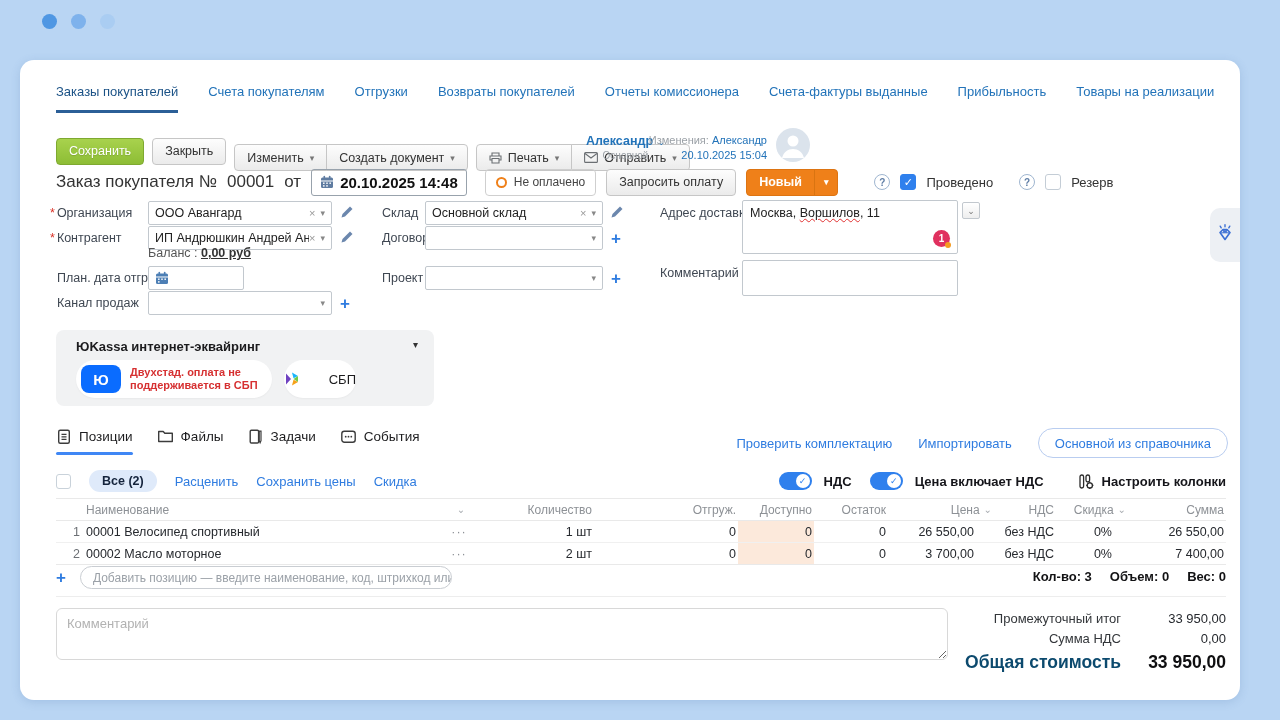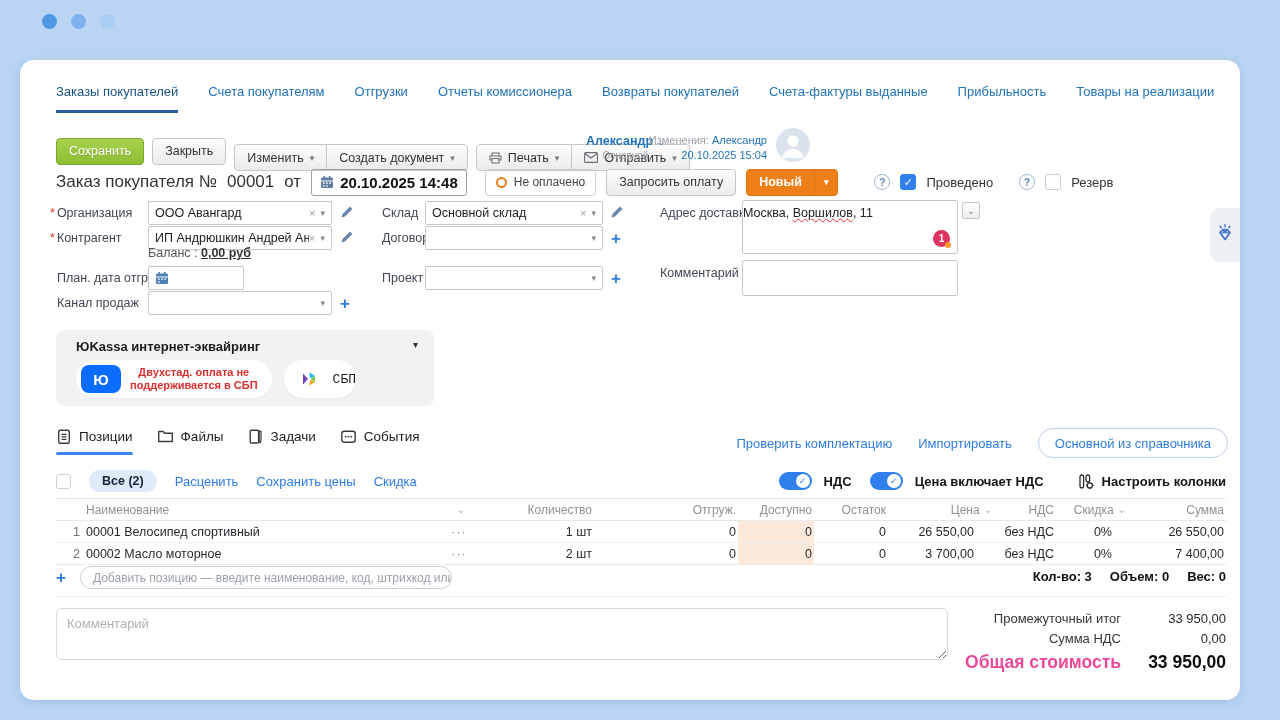--- a/index.html
+++ b/index.html
@@ -59,36 +59,36 @@
   .flabel { position:absolute; font-size:12.5px; color:#3f4752; white-space:nowrap; }
   .req { color:#d93025; margin-right:2px; }
   .field { position:absolute; height:24px; border:1px solid #c2c8ce; border-radius:2px; background:#fff; display:flex; align-items:center; padding:0 6px; font-size:12.5px; color:#222; }
   .field .val { flex:1; white-space:nowrap; overflow:hidden; }
   .field .x { color:#999; font-size:11px; margin-right:5px; cursor:pointer; }
   .field .fc { color:#888; font-size:9px; cursor:pointer; }
   .icon-btn { position:absolute; cursor:pointer; }
   .plus { position:absolute; color:#2f7ce0; font-size:17px; font-weight:bold; cursor:pointer; line-height:1; }
   .balance { position:absolute; left:128px; top:186px; font-size:12.5px; color:#555; }
   .balance b { color:#333;text-decoration:underline; }
-  .ta { position:absolute; border:1px solid #c2c8ce; border-radius:2px; background:#fff; font-size:12.5px; color:#222; padding:4px 0; line-height:16px; }
+  .ta { position:absolute; border:1px solid #c2c8ce; border-radius:2px; background:#fff; font-size:12.5px; color:#222; padding:4px 7px; line-height:16px; }
   .wavy { text-decoration:underline; text-decoration-style:wavy; text-decoration-color:#e03131; text-decoration-thickness:1px; }
   .addr-badge { position:absolute; right:7px; bottom:6px; width:17px; height:17px; background:#e0315f; border-radius:50%; color:#fff; font-size:10px; font-weight:bold; display:flex; align-items:center; justify-content:center; }
   .addr-badge::after { content:""; position:absolute; right:-1px; bottom:-1px; width:6px; height:6px; background:#f59b21; border-radius:50%; }
   .mini-chevron { position:absolute; left:942px; top:142px; width:18px; height:17px; border:1px solid #c2c8ce; border-radius:2px; background:linear-gradient(#fff,#eee); color:#777; font-size:9px; display:flex; align-items:center; justify-content:center; cursor:pointer; }
   textarea.ta { resize:none; }
 
   
   .yk { position:absolute; left:36px; top:270px; width:378px; height:76px; background:#f1f2f3; border-radius:8px; }
   .yk-head { position:absolute; left:20px; top:9px; font-size:13px; font-weight:bold; color:#1c1c1e; }
   .yk-caret { position:absolute; right:16px; top:9px; color:#333; font-size:10px; cursor:pointer; }
   .yk-pill { position:absolute; top:30px; height:38px; background:#fff; border-radius:19px; display:flex; align-items:center; box-shadow:0 1px 2px rgba(0,0,0,.04); }
   .yk-pill1 { left:20px; width:196px; padding:0 12px 0 5px; gap:9px; }
   .yk-logo { width:40px; height:28px; background:#0a6cff; border-radius:8px; color:#fff; font-weight:bold; font-size:15px; display:flex; align-items:center; justify-content:center; }
-  .yk-warn { color:#d63031; font-size:11px; font-weight:bold; line-height:13px; text-align:center; }
-  .yk-pill2 { left:228px; width:72px; justify-content:flex-end; gap:16px; cursor:pointer;font-family:Liberation Mono, monospace; }
+  .yk-warn { color:#d63031; font-size:11px; font-weight:bold; line-height:13px; }
+  .yk-pill2 { left:228px; width:72px; justify-content:space-between; gap:16px; cursor:pointer; }
   .sbp-label { font-size:13px; color:#1c1c1e; }
 
   
   .sectabs { position:absolute; left:36px; top:368px; display:flex; gap:24px; align-items:center; }
   .sectab { display:flex; align-items:center; gap:7px; font-size:13.5px; color:#1d1d1f; cursor:pointer; padding-bottom:10px; position:relative; }
   .sectab.active::after { content:""; position:absolute; left:0; right:0; bottom:0; height:3px; background:#3f87f5; border-radius:2px; }
   .sec-actions { position:absolute; right:12px; top:368px; display:flex; align-items:center; gap:26px; }
   .linkblue { color:#2f7ce0; font-size:13px; font-weight:500; text-decoration:none; cursor:pointer; white-space:nowrap; }
   .btn-outline { height:30px; border:1px solid #b9cdf0; border-radius:16px; background:#fff; color:#2f7ce0; font-size:13px; font-weight:500; padding:0 16px; cursor:pointer; }
 
@@ -120,21 +120,21 @@
   .divider { position:absolute; left:36px; right:14px; top:536px; height:1px; background:#ededed; }
 
   
   .foot-comment { position:absolute; left:36px; top:548px; width:892px; height:52px; border:1px solid #d8d8d8; border-radius:6px; font-family:"Liberation Sans",sans-serif; font-size:13px; color:#333; padding:7px 10px; resize:both; }
   .foot-comment::placeholder { color:#b2b2b2; }
   .totrow { position:absolute; right:14px; width:330px; display:flex; align-items:baseline; }
   .totrow .tl { flex:1; text-align:right; font-size:13px; color:#33363a; }
   .totrow .tv { width:105px; text-align:right; font-size:13px; color:#26292e; }
   .tot-sub { top:551px; } .tot-vat { top:571px; }
   .tot-main { top:592px; }
-  .tot-main .tl { font-size:17.5px; font-weight:bold; color:#ec4899;text-align:right; }
+  .tot-main .tl { font-size:17.5px; font-weight:bold; color:#0c4a6e;text-align:right; }
   .tot-main .tv { font-size:17.5px; font-weight:bold; color:#0e0e10; }
 
   
   .sidetab { position:absolute; right:0; top:148px; width:30px; height:54px; background:#edf0f4; border-radius:10px 0 0 10px; display:flex; align-items:center; justify-content:center; cursor:pointer; }
 
   svg { display:block; }
 </style>
 </head>
 <body>
 
@@ -143,22 +143,22 @@
   <span class="dot dot2"></span>
   <span class="dot dot3"></span>
 </div>
 
 <div class="card">
 
   <nav class="navtabs">
     <a class="navtab active">Заказы покупателей</a>
     <a class="navtab">Счета покупателям</a>
     <a class="navtab">Отгрузки</a>
+    <a class="navtab">Возвраты покупателей</a>
     <a class="navtab">Отчеты комиссионера</a>
-    <a class="navtab">Возвраты покупателей</a>
     <a class="navtab">Счета-фактуры выданные</a>
     <a class="navtab">Прибыльность</a>
     <a class="navtab">Товары на реализации</a>
 
   </nav>
 
   <div class="toolbar">
     <button class="btn btn-green">Сохранить</button>
     <button class="btn">Закрыть</button>
     <div class="btn-group">

